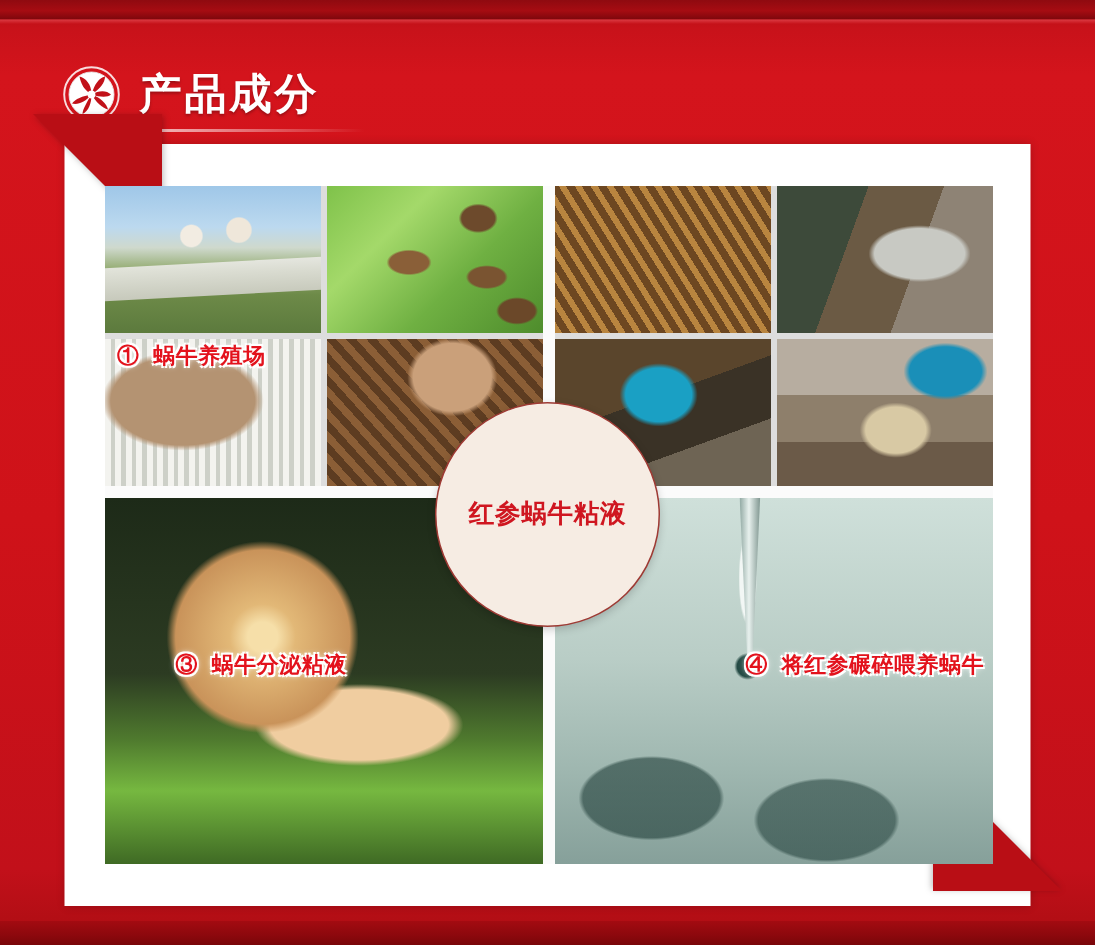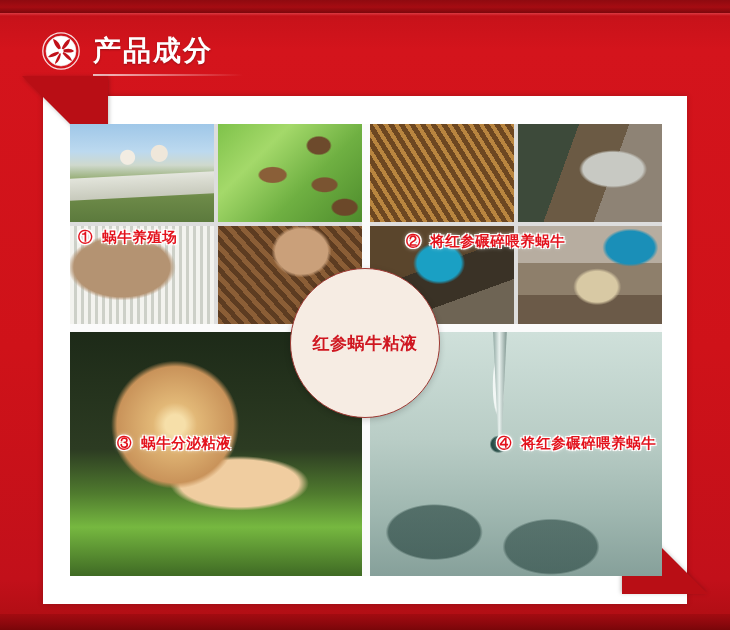--- a/index.html
+++ b/index.html
@@ -27,21 +27,21 @@
     opacity:.85;
   }
   
   .bottom-strip{
     position:absolute; left:0; bottom:0; width:730px; height:16px;
     background:linear-gradient(180deg,#a30b11 0%,#8c080d 60%,#790609 100%);
   }
 
   
   .header{
-    position:absolute; left:0; top:0; width:730px; height:74px;
+    position:absolute; left:0; top:12px; width:730px; height:74px;
   }
   .brand-icon{
     position:absolute; left:41px; top:31px;
     width:40px; height:40px;
   }
   .title{
     position:absolute; left:93px; top:32px;
     font-size:28px; font-weight:bold; color:#ffffff;
     letter-spacing:2px; line-height:38px;
     text-shadow:0 1px 2px rgba(0,0,0,.28);
@@ -263,21 +263,20 @@
         <div class="cell ph-grind3"></div>
       </div>
     </div>
 
     <div class="quad q-bl ph-snail"></div>
 
     <div class="quad q-br ph-lab"></div>
   </div>
 
   <div class="caption cap1">① 蜗牛养殖场</div>
-  <div class="caption cap2">② 将红参碾碎喂养蜗牛</div>
   <div class="caption cap3">③ 蜗牛分泌粘液</div>
   <div class="caption cap4">④ 将红参碾碎喂养蜗牛</div>
 
   <div class="center-circle">
     <div class="cc-line">红参蜗牛粘液</div>
   </div>
 
 </div>
 
 </body></html>

